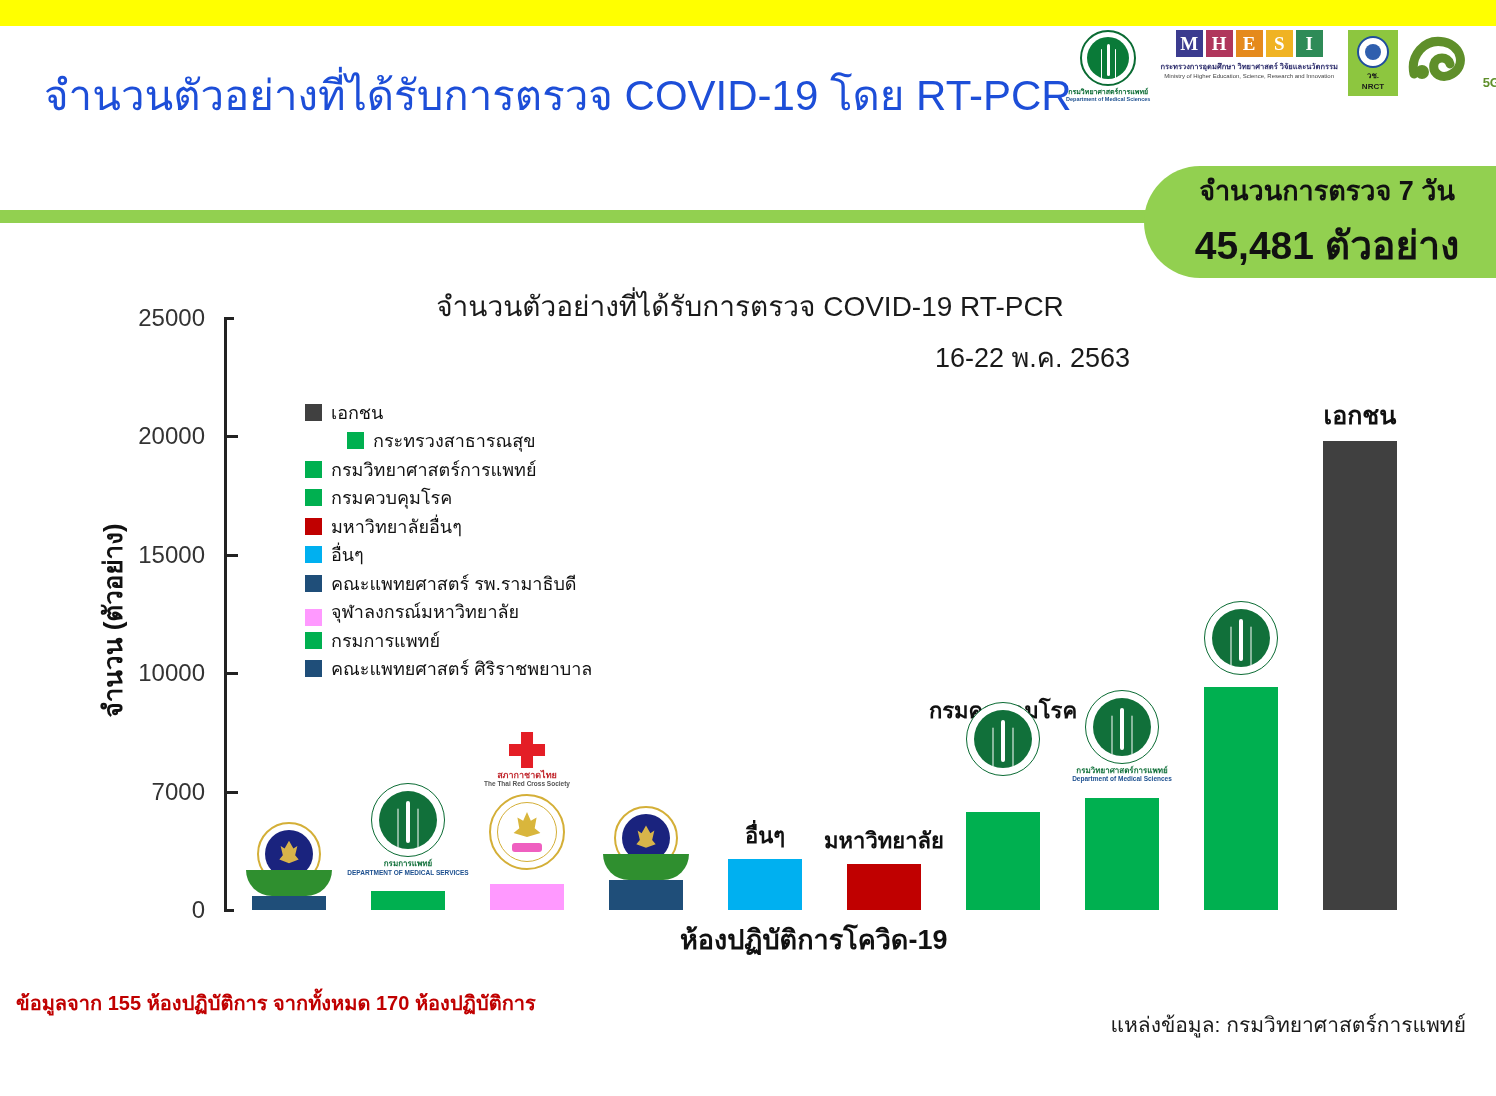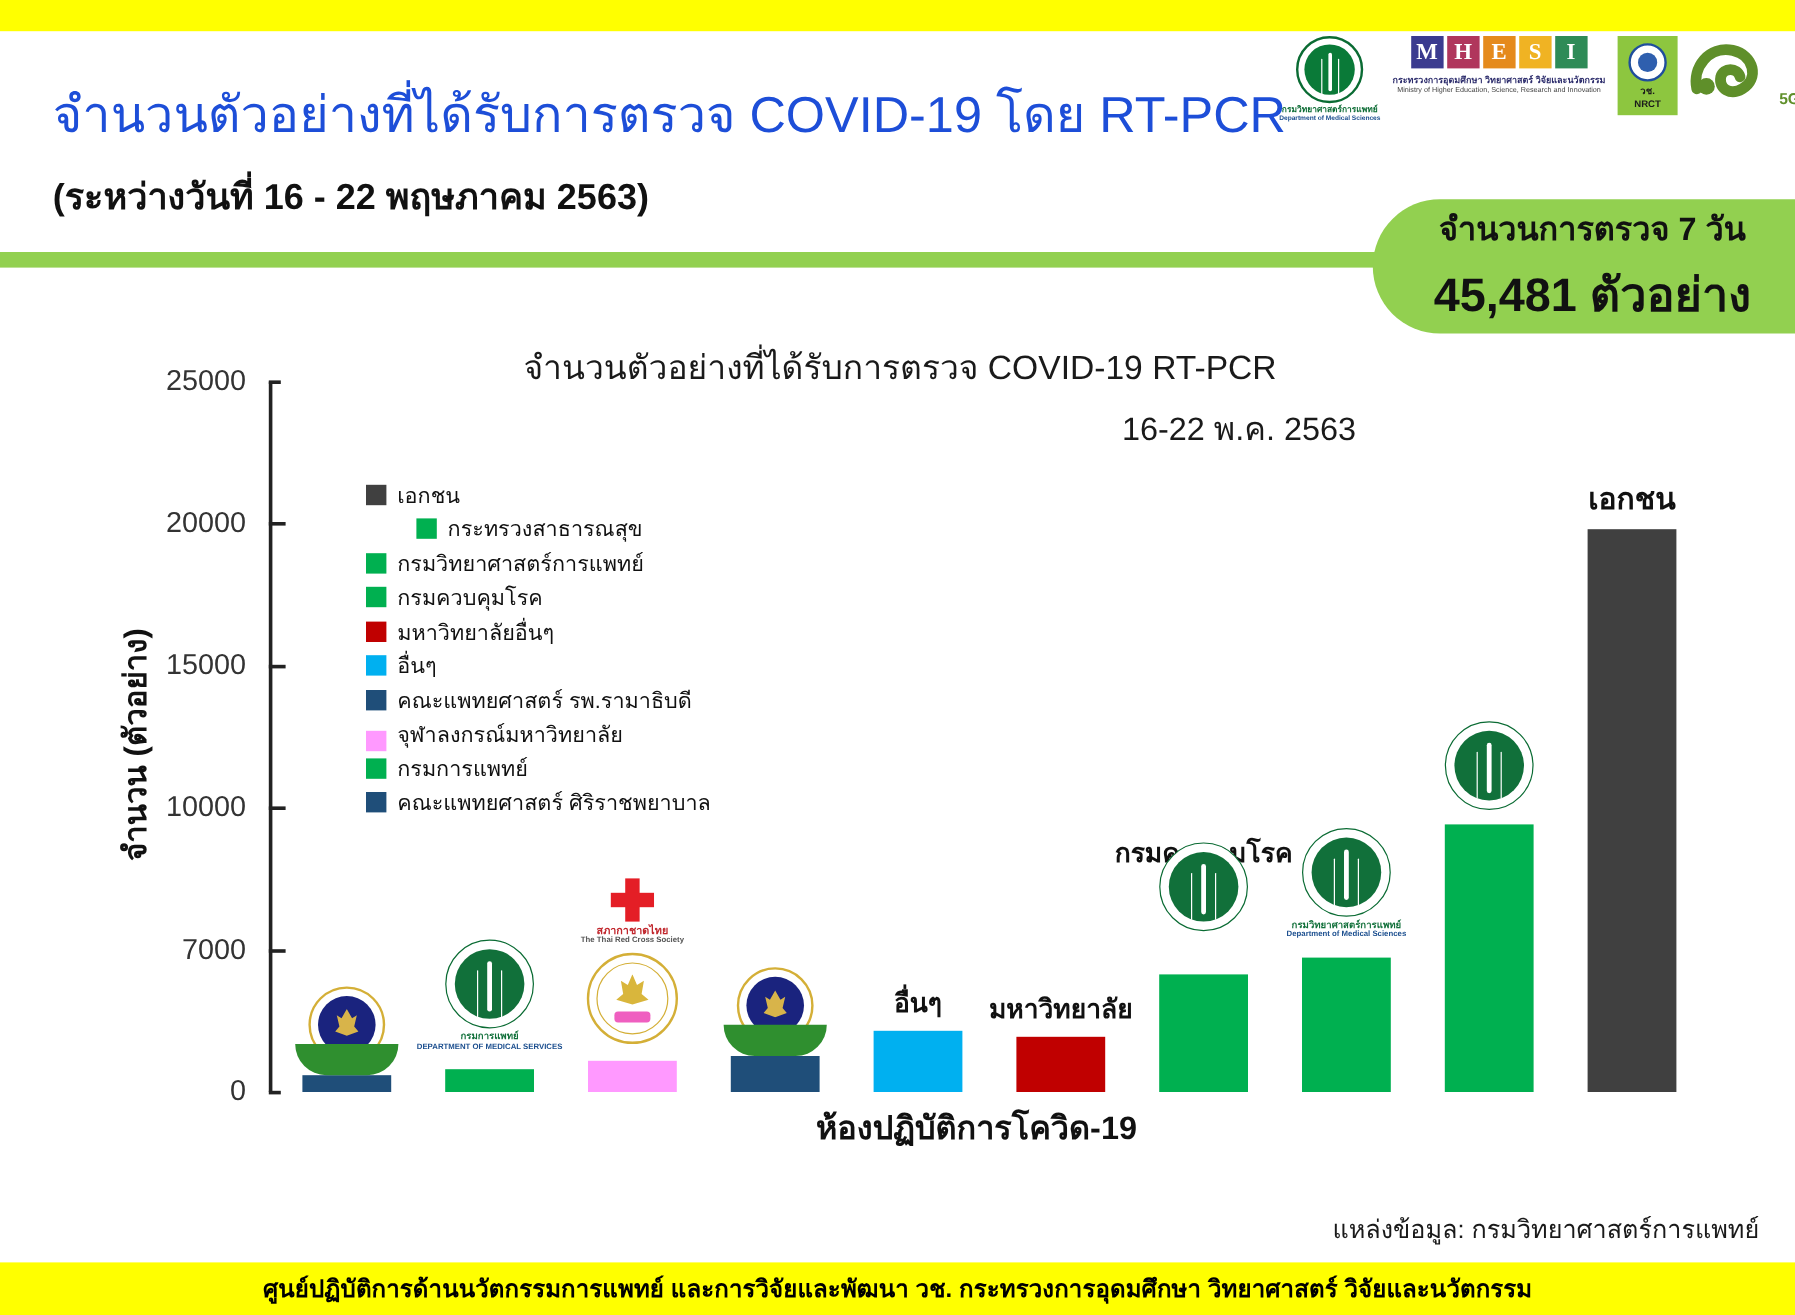--- a/index.html
+++ b/index.html
@@ -202,21 +202,20 @@
   }
 </style>
 </head>
 <body>
 
 <div id="slide">
 
   <div class="band-top"></div>
 
   <div class="title-main">จำนวนตัวอย่างที่ได้รับการตรวจ COVID-19 โดย RT-PCR</div>
-  <div class="title-sub">(ระหว่างวันที่ 16 - 22 พฤษภาคม 2563)</div>
   <div class="divider-green"></div>
 
   <div class="logos">
     <div class="logo-box">
       <div class="mophseal"></div>
       <div class="logo-cap">
         <span>กรมวิทยาศาสตร์การแพทย์</span>
         <span class="en">Department of Medical Sciences</span>
       </div>
     </div>
@@ -388,18 +387,16 @@
           </div>
         </div>
         <div class="bar-group" style="left: 1323px; width: 74px; height: 468.864px; bottom: 186px;">
           <div class="bar" style="height: 468.864px; background: rgb(64, 64, 64);"></div>
           <div class="bar-label big" style="bottom: 474.864px;">เอกชน</div>
         </div>
       </div>
     <div class="xaxis-label">ห้องปฏิบัติการโควิด-19</div>
   </div>
 
+  <div class="foot-left">ข้อมูลจาก 155 ห้องปฏิบัติการ จากทั้งหมด 170 ห้องปฏิบัติการ</div>
   <div class="foot-right">แหล่งข้อมูล: กรมวิทยาศาสตร์การแพทย์</div>
 
-  <div class="band-bottom">
-    <div class="ftext">ศูนย์ปฏิบัติการด้านนวัตกรรมการแพทย์ และการวิจัยและพัฒนา   วช.   กระทรวงการอุดมศึกษา วิทยาศาสตร์ วิจัยและนวัตกรรม</div>
-  </div>
 </div>
 
 </body></html>

